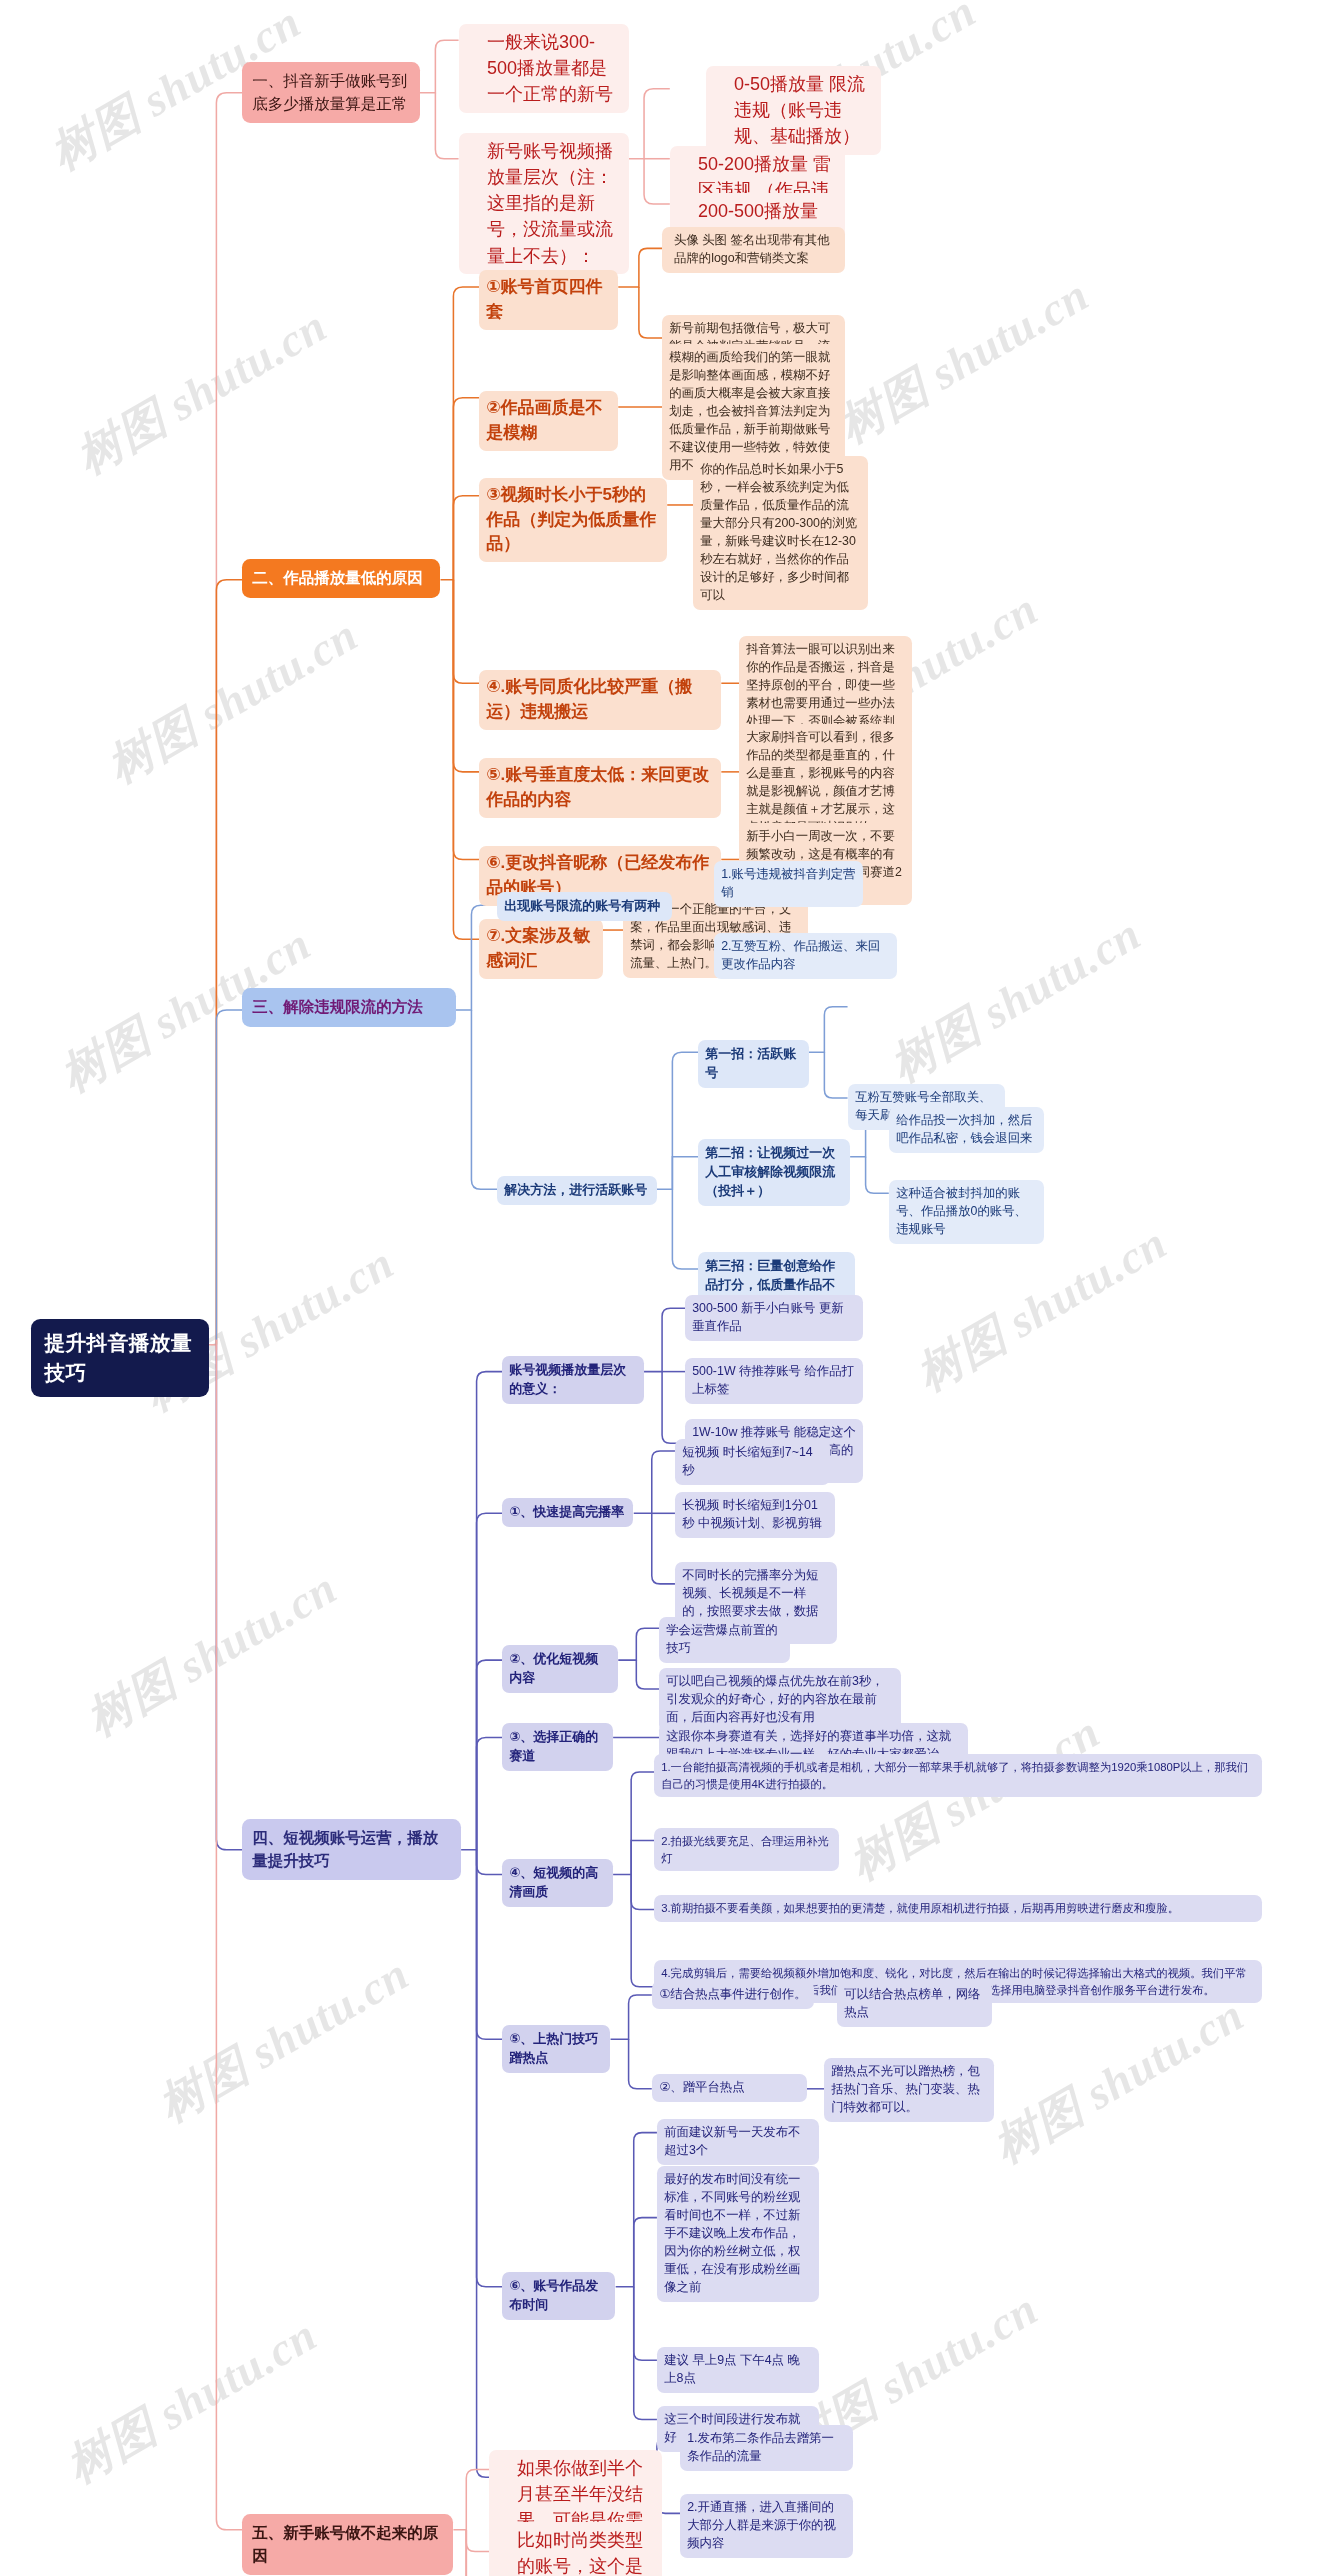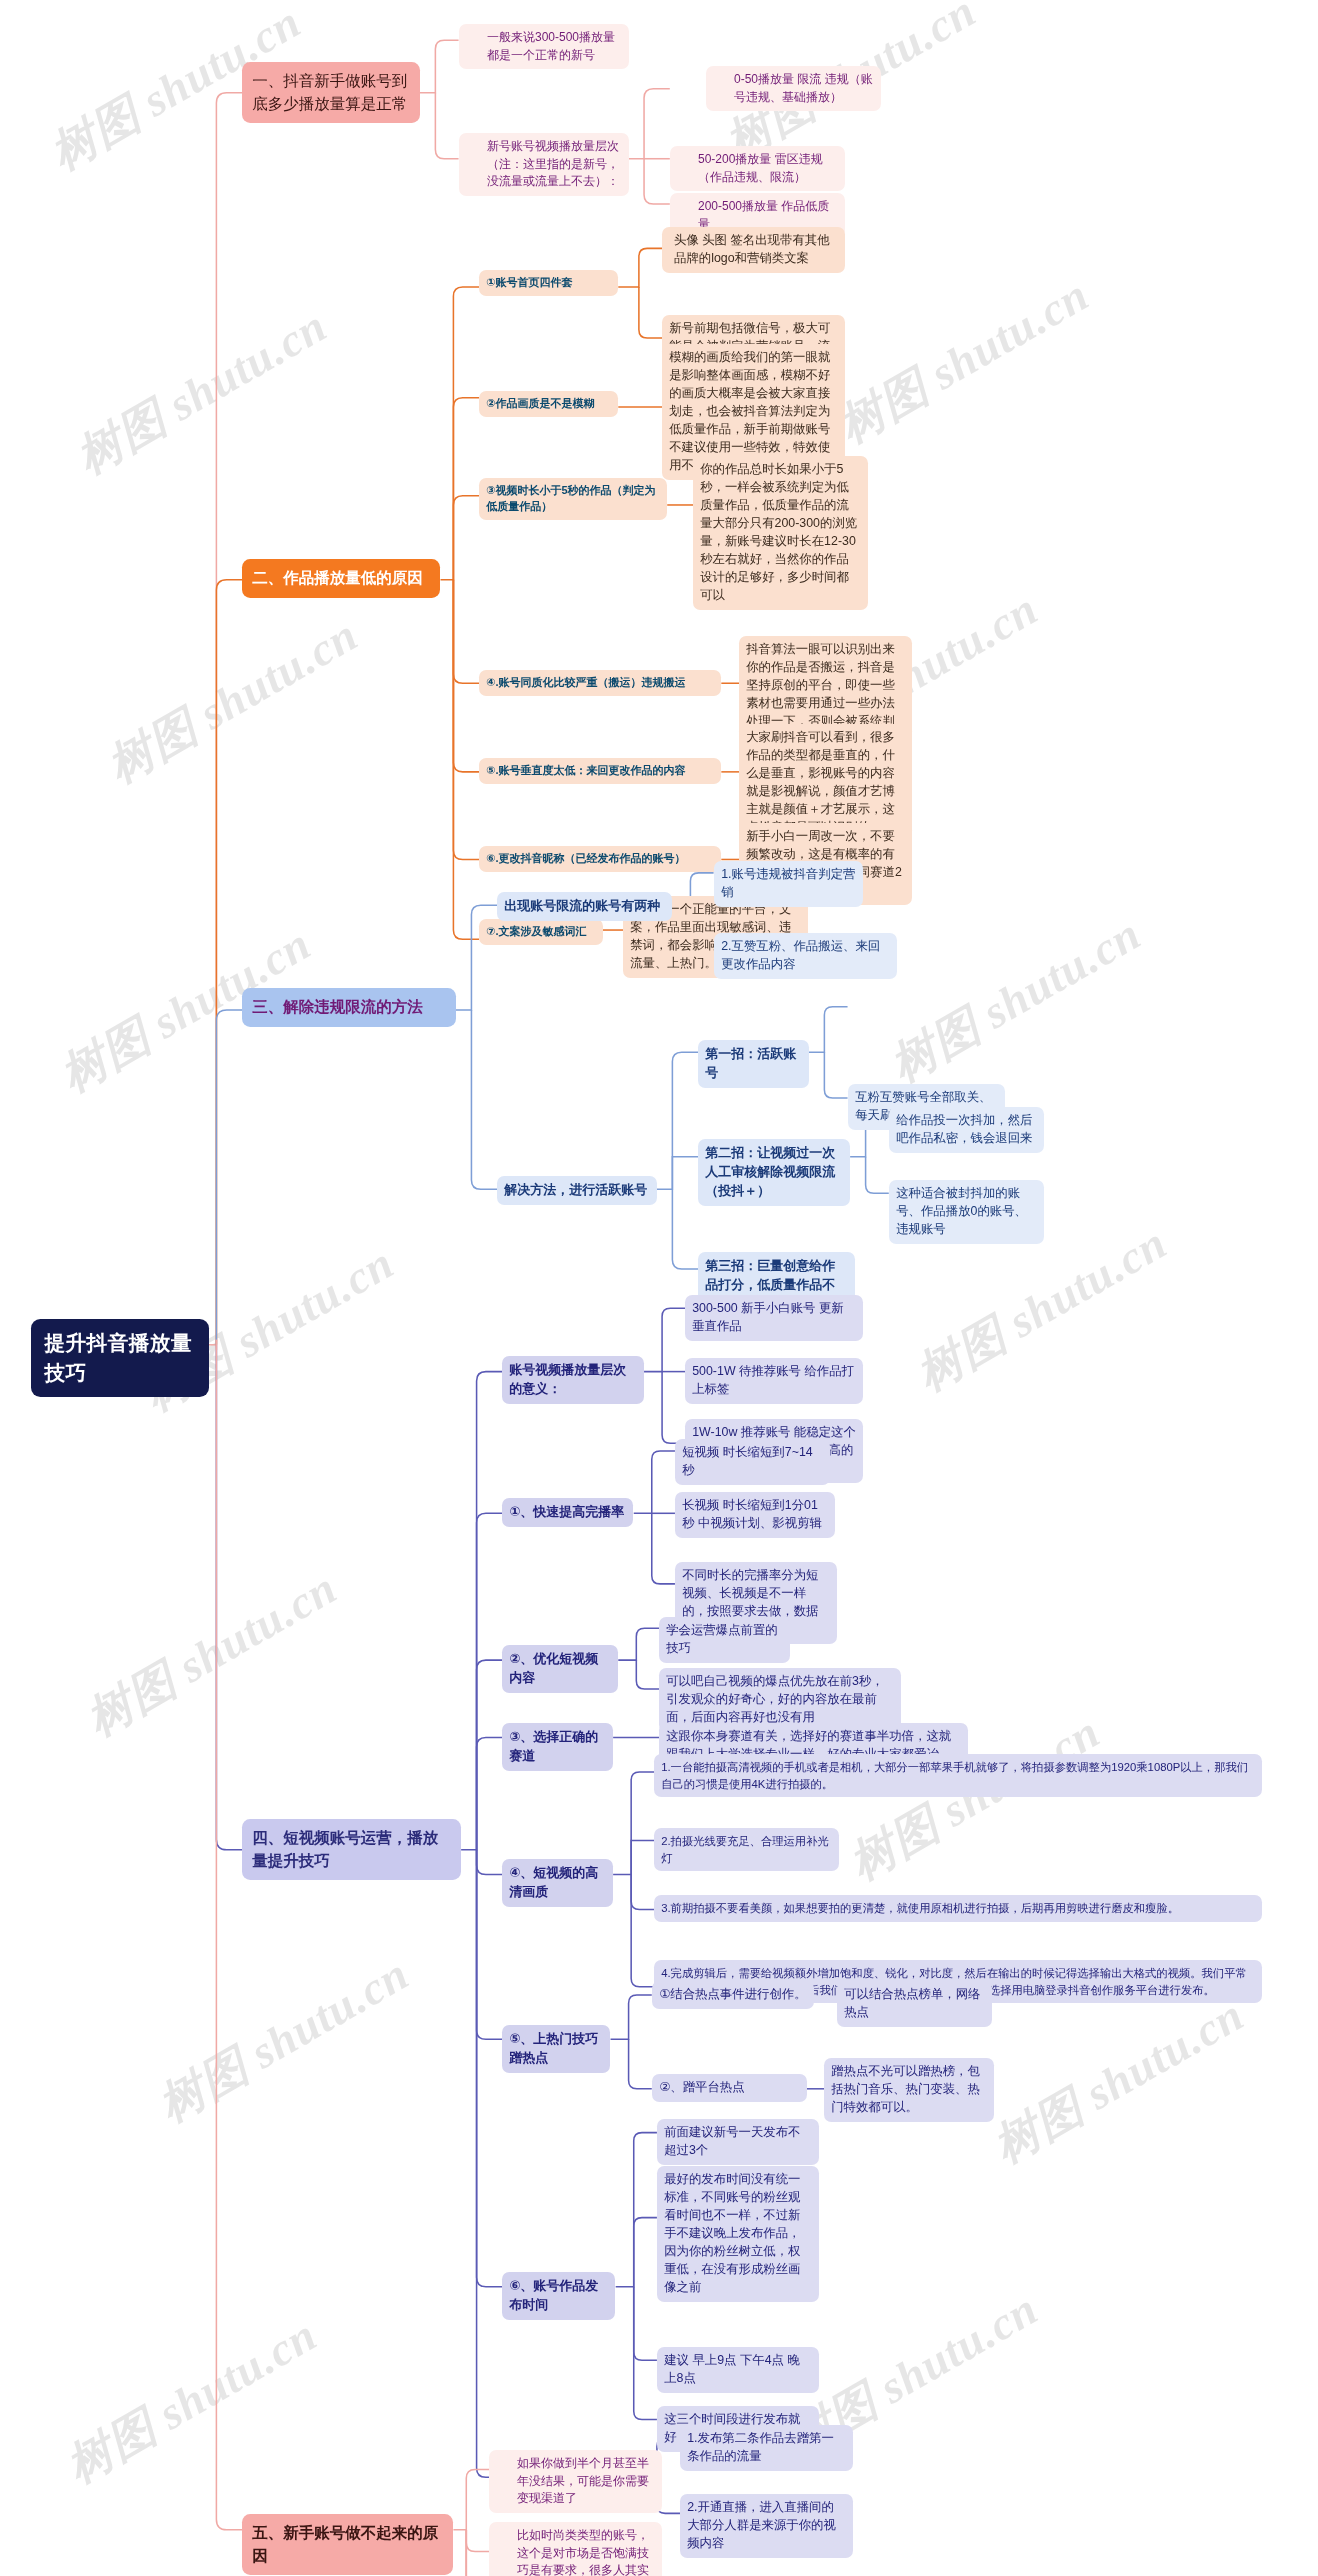--- a/index.html
+++ b/index.html
@@ -43,23 +43,23 @@
   }
 
   
   .n-t1 { background:#f6aaa7; color:#3a1512; font-size:15.5px; font-weight:400; border-radius:8.2px; padding:8.2px 10.3px; }
   .n-t2 { background:#f47920; color:#ffffff; font-size:15.5px; font-weight:700; border-radius:8.2px; padding:8.2px 10.3px; }
   .n-t3 { background:#a9c4ef; color:#701a75; font-size:15.5px; font-weight:700; border-radius:8.2px; padding:8.2px 10.3px; }
   .n-t4 { background:#c9c9ee; color:#2c2c7a; font-size:15.5px; font-weight:700; border-radius:8.2px; padding:8.2px 10.3px; }
   .n-t5 { background:#f6aaa7; color:#3a1512; font-size:15.5px; font-weight:700; border-radius:8.2px; padding:8.2px 10.3px; }
 
   
-  .l-pink   { background:#fdeeec; color:#701a75; font-size:12px;padding-left:28px; }
+  .l-pink   { background:#fdeeec; color:#b91c1c; font-size:18px;padding-left:28px; }
   .l-orange { background:#fbe0cf; color:#3b2a1e; font-size:12.4px; }
-  .l-orange-t { background:#fbe0cf; color:#0c4a6e; font-size:11px; font-weight:600; }
+  .l-orange-t { background:#fbe0cf; color:#c2410c; font-size:17px; font-weight:600; }
   .l-blue   { background:#e3ebf9; color:#1b3a78; font-size:12.4px; }
   .l-blue-t { background:#dde7f8; color:#1b3a78; font-size:13px; font-weight:600; }
   .l-purple { background:#dcdcf2; color:#23237a; font-size:12.4px; }
   .l-purple-t { background:#d2d2ee; color:#23237a; font-size:13px; font-weight:600; }
   .small { font-size:11.3px; }
 </style>
 </head>
 <body>
 
 <div id="watermarks">

